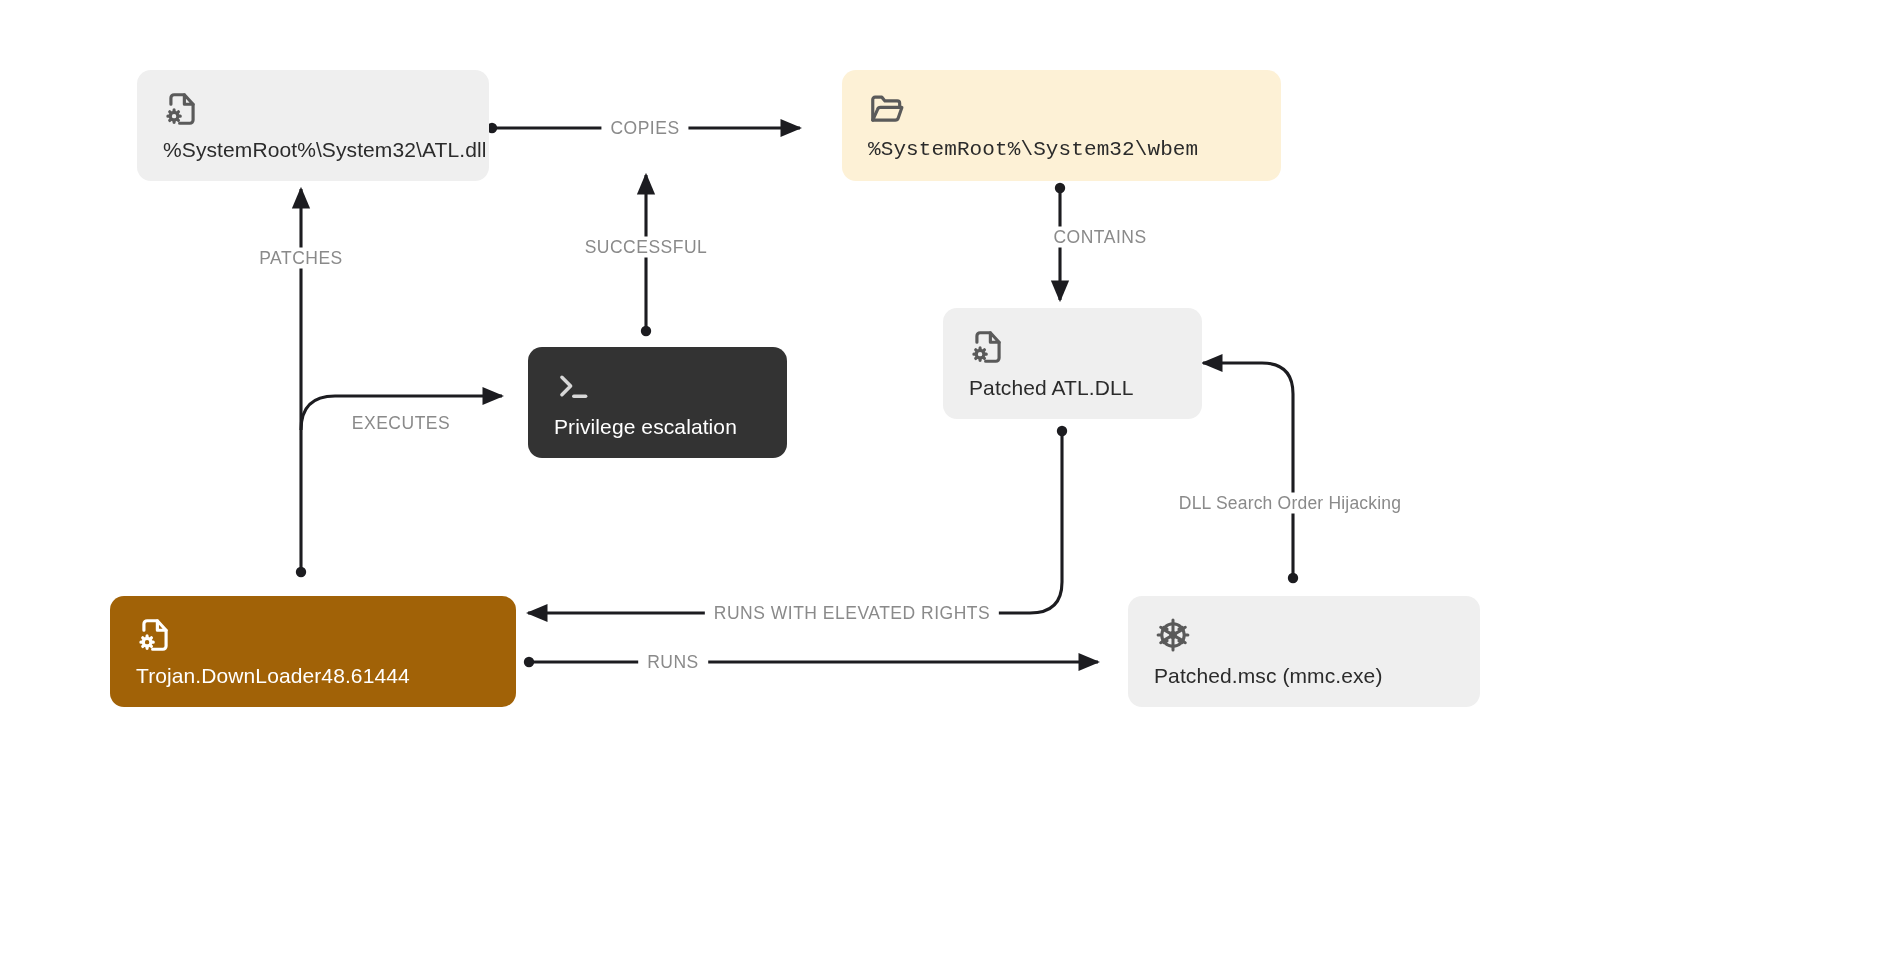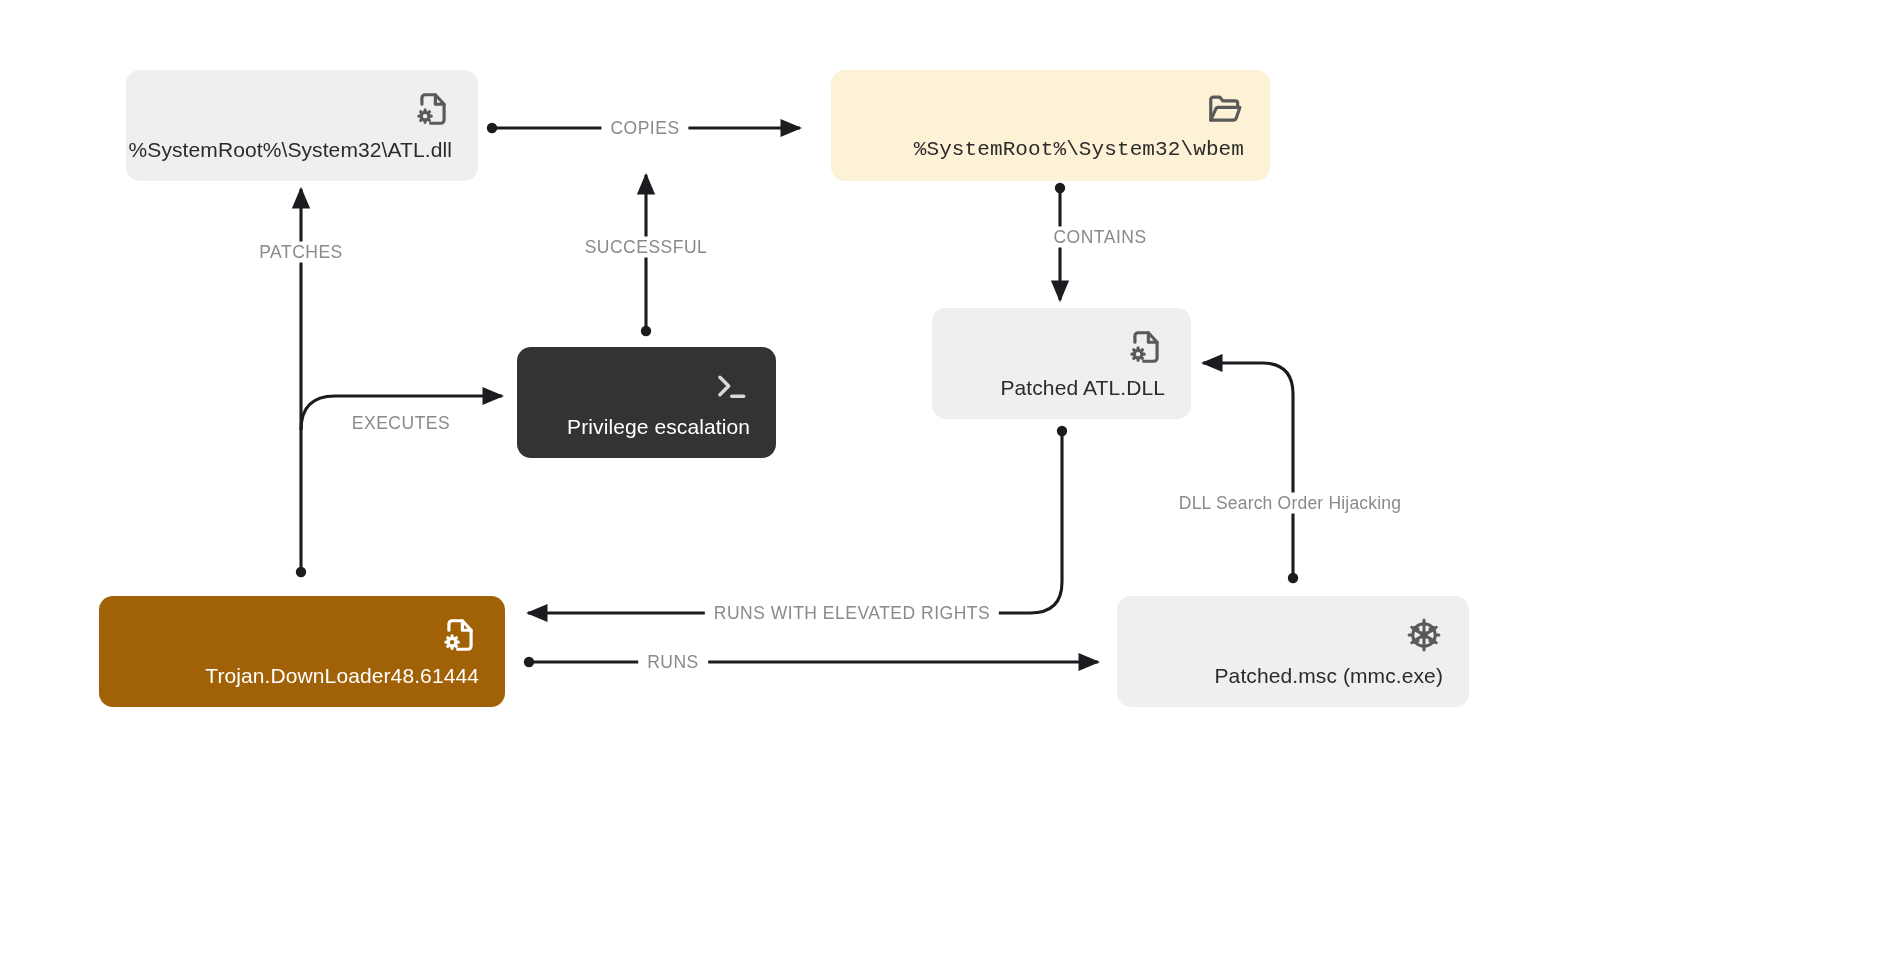--- a/index.html
+++ b/index.html
@@ -24,24 +24,25 @@
     left: 0; top: 0;
     width: 1886px;
     height: 962px;
   }
   .node {
     position: absolute;
     box-sizing: border-box;
     border-radius: 14px;
     display: flex;
     flex-direction: column;
-    align-items: flex-end;
+    align-items: flex-start;
     justify-content: center;
     gap: 10px;
     padding: 18px 26px;
+    margin-left: 11px;
   }
   .node-icon {
     display: block;
     line-height: 0;
   }
   .node-label {
     font-size: 21px;
     letter-spacing: 0.1px;
     white-space: nowrap;
     text-align: center;
@@ -117,21 +118,21 @@
       <g>
         <circle cx="1293" cy="578" r="5.2" fill="#1c1c20" stroke="none"></circle>
         <path d="M 1293 578 L 1293 394 Q 1293 363 1262 363 L 1203 363" marker-end="url(#arrow)"></path>
       </g>
     </g>
   </svg>
 
   <div class="edge-label" style="left:645px; top:128px;">COPIES</div>
   <div class="edge-label" style="left:646px; top:247px;">SUCCESSFUL</div>
   <div class="edge-label" style="left:1100px; top:237px;">CONTAINS</div>
-  <div class="edge-label" style="left:301px; top:252px;">PATCHES</div>
+  <div class="edge-label" style="left:301px; top:258px;">PATCHES</div>
   <div class="edge-label" style="left:401px; top:423px;">EXECUTES</div>
   <div class="edge-label" style="left:852px; top:613px;">RUNS WITH ELEVATED RIGHTS</div>
   <div class="edge-label" style="left:673px; top:662px;">RUNS</div>
   <div class="edge-label mixed" style="left:1290px; top:503px;">DLL Search Order Hijacking</div>
 
   <div class="node n-grey" style="left:126px; top:70px; width:352px; height:111px;">
     <span class="node-icon">
       <svg width="38" height="38" viewBox="0 0 24 24" fill="none" stroke="#5a5a5a" stroke-width="2" stroke-linecap="round" stroke-linejoin="round">
         <path d="M13.5 3H7a2 2 0 0 0-2 2v4"></path>
         <path d="M19 9v10a2 2 0 0 1-2 2h-6.5"></path>

